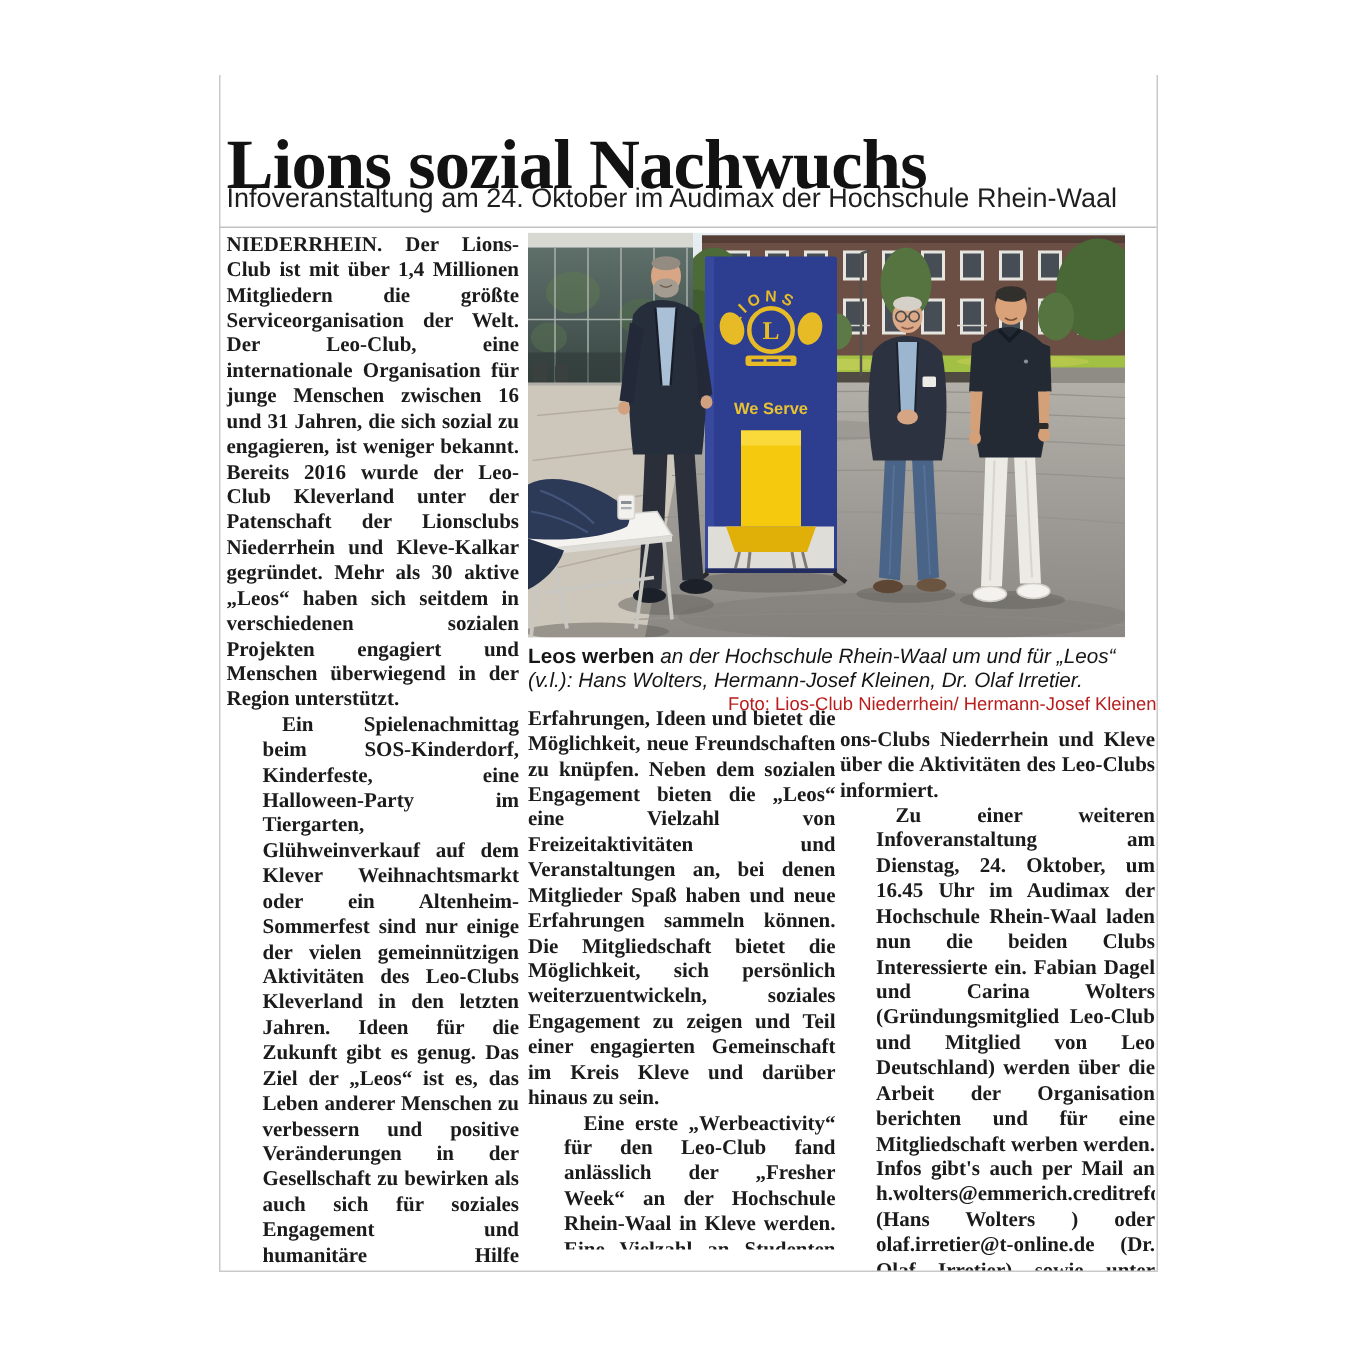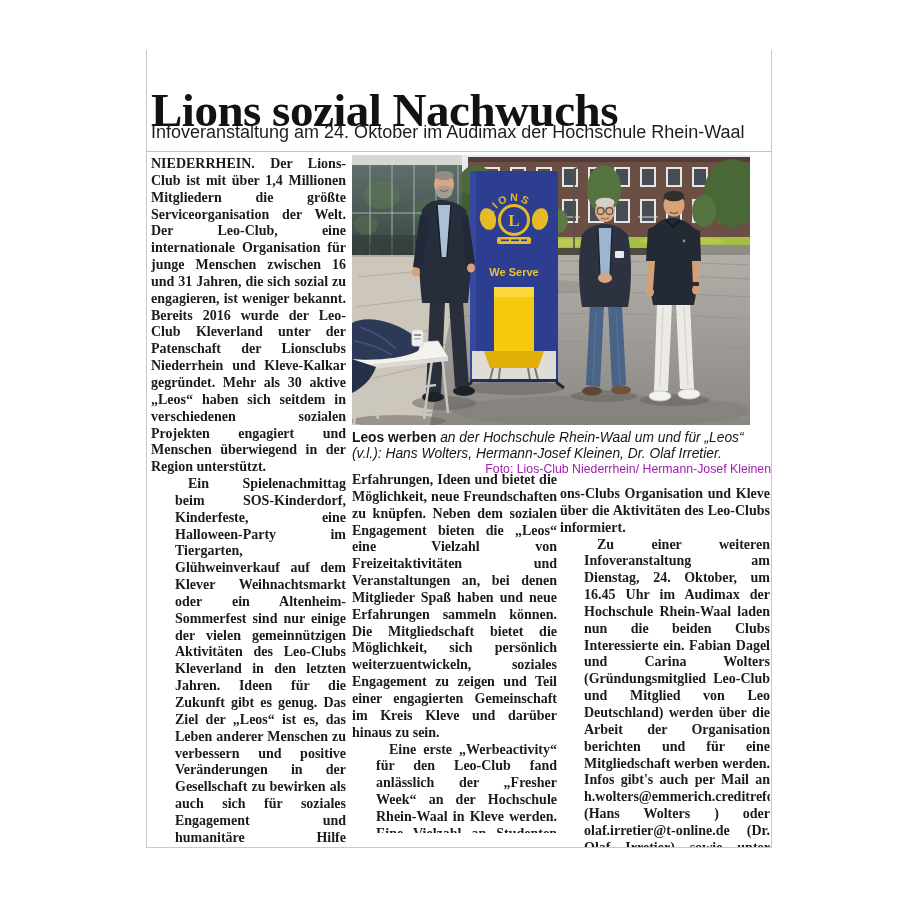--- a/index.html
+++ b/index.html
@@ -19,21 +19,21 @@
   .bodycol p.indent{text-indent:13px;margin-left:24px;}
   .col1{left:151px;top:156px;width:195px;height:691px;}
   .col2{left:352px;top:472px;width:205px;height:361px;}
   .col3{left:560px;top:486px;width:210px;height:361px;}
   .photo-wrap{position:absolute;left:352px;top:155px;width:398px;height:270px;overflow:hidden;}
   .caption{position:absolute;left:352px;top:430px;width:419px;
         font-family:"Liberation Sans", sans-serif;font-size:13.8px;line-height:15.6px;color:#161616;}
   .caption .lead{font-weight:700;font-style:normal;}
   .caption .ital{font-style:italic;}
   .credit{position:absolute;left:352px;top:462px;width:419px;text-align:right;
-        font-family:"Liberation Sans", sans-serif;font-size:12.3px;color:#a21caf;}
+        font-family:"Liberation Sans", sans-serif;font-size:12.3px;color:#b91c1c;}
 </style>
 </head>
 <body>
 
 <div class="page">
   <div class="article-box"></div>
 
   <h1 class="headline">Lions sozial Nachwuchs</h1>
   <div class="subhead">Infoveranstaltung am 24. Oktober im Audimax der Hochschule Rhein-Waal</div>
   <div class="head-rule"></div>
@@ -323,16 +323,16 @@
     <span class="lead">Leos werben</span><span class="ital"> an der Hochschule Rhein-Waal um und für „Leos“ (v.l.): Hans Wolters, Hermann-Josef Kleinen, Dr. Olaf Irretier.</span>
   </div>
   <div class="credit">Foto: Lios-Club Niederrhein/ Hermann-Josef Kleinen</div>
 
   <div class="bodycol col2">
     <p>Erfahrungen, Ideen und bietet die Möglichkeit, neue Freundschaften zu knüpfen. Neben dem sozialen Engagement bieten die „Leos“ eine Vielzahl von Freizeitaktivitäten und Veranstaltungen an, bei denen Mitglieder Spaß haben und neue Erfahrungen sammeln können. Die Mitgliedschaft bietet die Möglichkeit, sich persönlich weiterzuentwickeln, soziales Engagement zu zeigen und Teil einer engagierten Gemeinschaft im Kreis Kleve und darüber hinaus zu sein.</p>
     <p class="indent">Eine erste „Werbeactivity“ für den Leo-Club fand anlässlich der „Fresher Week“ an der Hochschule Rhein-Waal in Kleve werden. Eine Vielzahl an Studenten wurden hier gemeinsam von den Li-</p>
   </div>
 
   <div class="bodycol col3">
-    <p>ons-Clubs Organisation und Kleve über die Aktivitäten des Leo-Clubs informiert.</p>
+    <p>ons-Clubs Niederrhein und Kleve über die Aktivitäten des Leo-Clubs informiert.</p>
     <p class="indent">Zu einer weiteren Infoveranstaltung am Dienstag, 24. Oktober, um 16.45 Uhr im Audimax der Hochschule Rhein-Waal laden nun die beiden Clubs Interessierte ein. Fabian Dagel und Carina Wolters (Gründungsmitglied Leo-Club und Mitglied von Leo Deutschland) werden über die Arbeit der Organisation berichten und für eine Mitgliedschaft werben werden. Infos gibt's auch per Mail an h.wolters@emmerich.creditreform.de (Hans Wolters ) oder olaf.irretier@t-online.de (Dr. Olaf Irretier) sowie unter www.lions-club-niederrhein.de.</p>
   </div>
 </div>
 
 </body></html>

